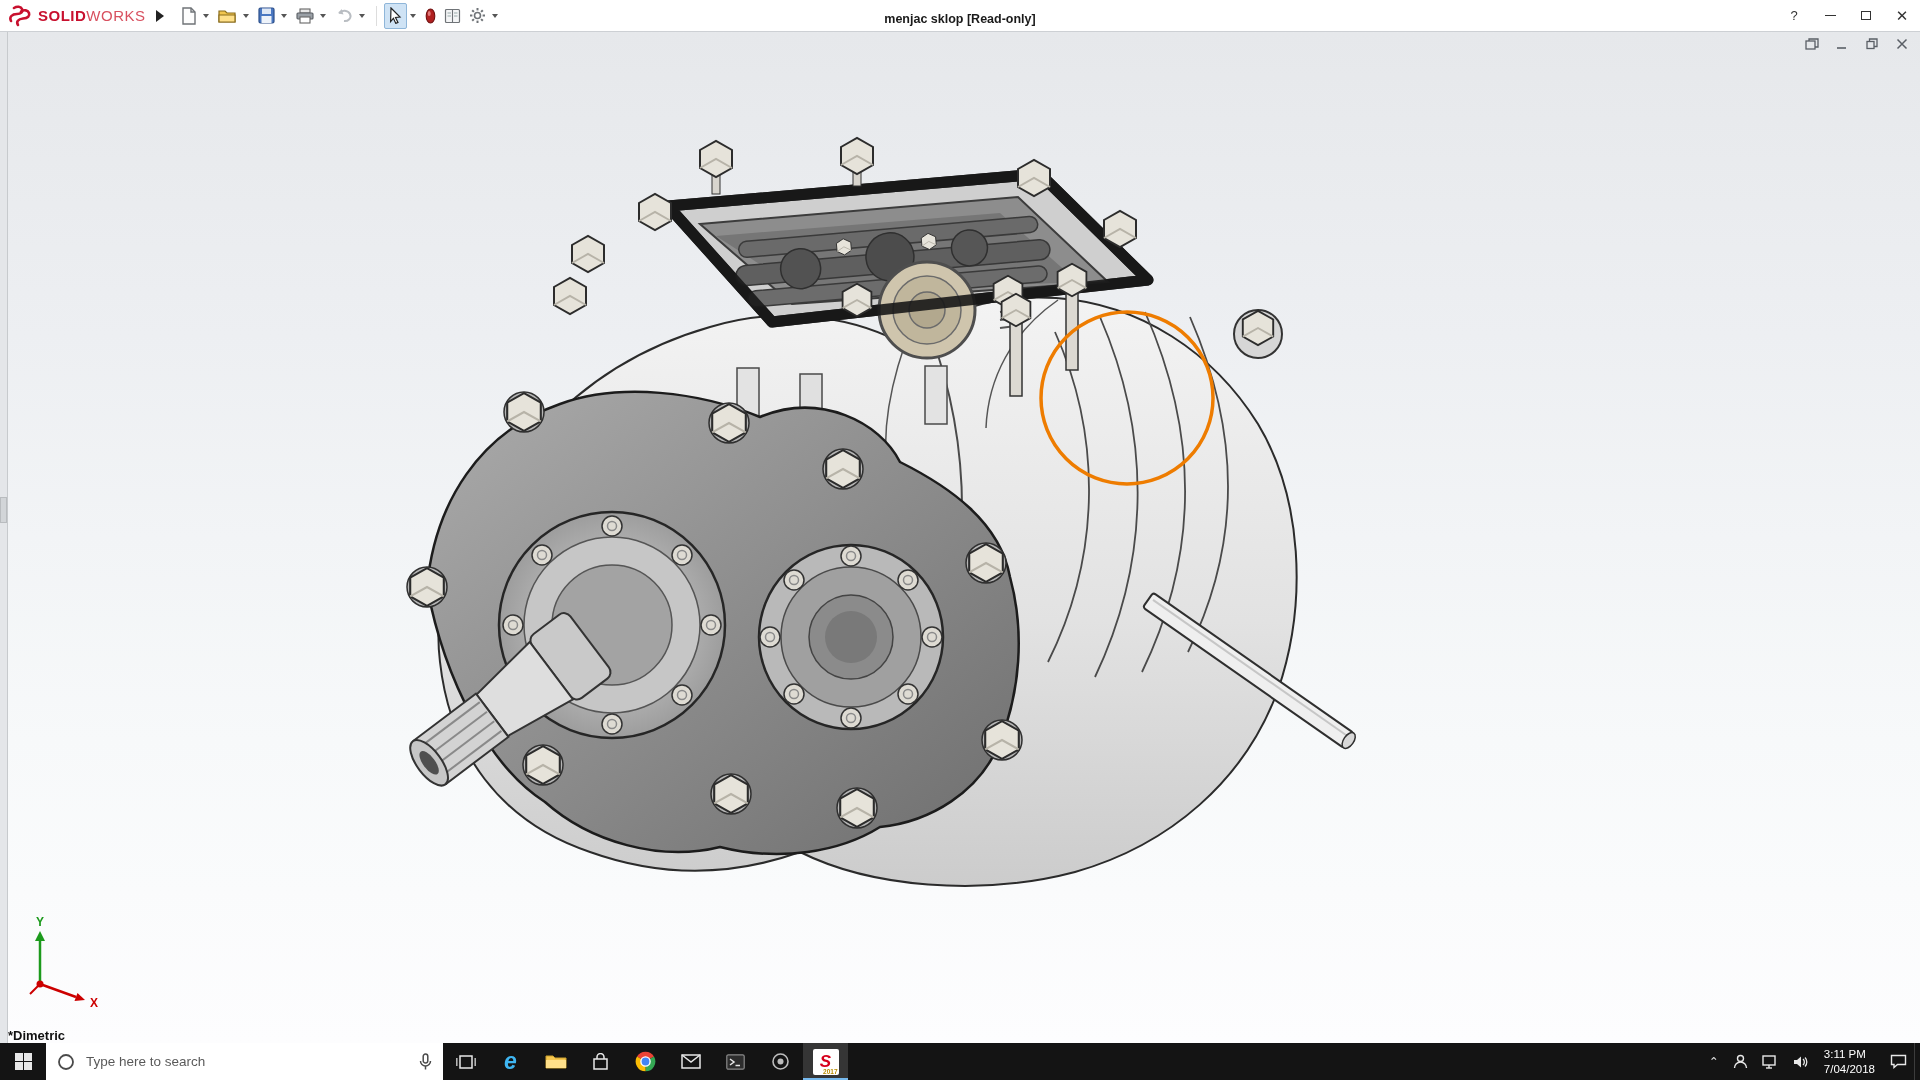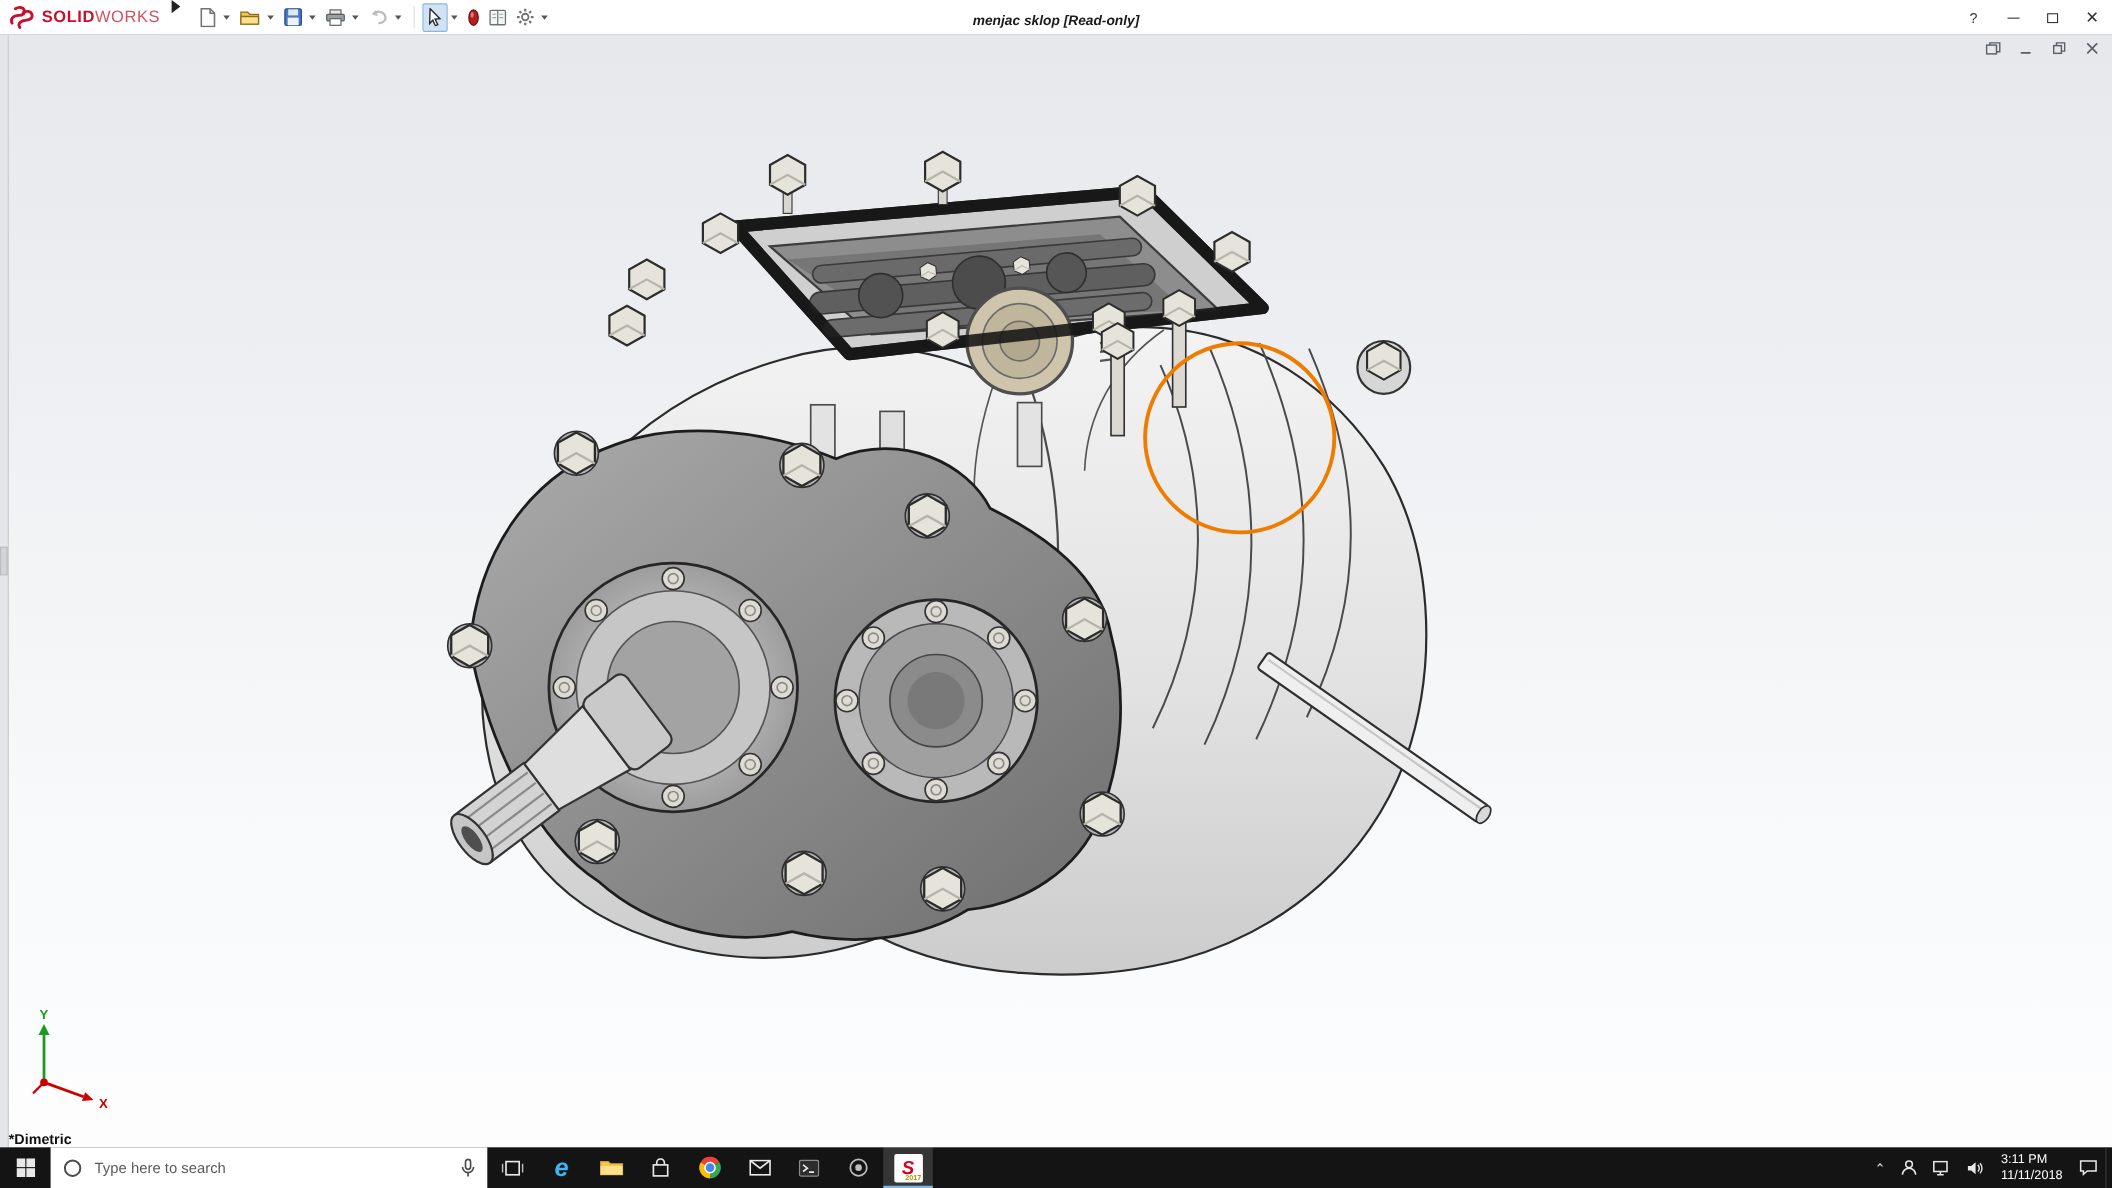--- a/index.html
+++ b/index.html
@@ -1,35 +1,35 @@
 <!DOCTYPE html>
 <html><head>
 <meta charset="utf-8">
 <style>
   * { box-sizing: border-box; }
   html,body { margin:0; padding:0; width:1920px; height:1080px; overflow:hidden;
     font-family:"Liberation Sans","DejaVu Sans",sans-serif; background:#fff; }
 
   
   .titlebar { position:absolute; top:0; left:0; right:0; height:32px; background:#ffffff;
-    border-bottom:1px solid #cdd0d4; display:flex; z-index:30; }
+    border-bottom:1px solid #cdd0d4; display:flex; align-items:center; z-index:30; }
   .brand { display:flex; align-items:center; padding:0 6px 0 8px; gap:4px; }
   .brand-logo { width:26px; height:22px; }
   .brand-text { font-size:15px; font-weight:700; letter-spacing:.5px; color:#c8102e; }
   .brand-text .works { font-weight:400; color:#d8505f; }
   .flyout { width:0; height:0; border-top:6px solid transparent; border-bottom:6px solid transparent;
     border-left:8px solid #222; margin:0 14px 0 4px; }
   .tbgroup { display:flex; align-items:center; gap:2px; }
   .tb-icon { height:26px; display:flex; align-items:center; justify-content:center; padding:0 3px; border-radius:2px; }
   .tb-icon.active { background:#cfe3f5; border:1px solid #8fb6d9; }
   .caret { width:0; height:0; border-left:3.5px solid transparent; border-right:3.5px solid transparent;
     border-top:4.5px solid #555; margin:0 4px 0 1px; }
   .tb-sep { width:1px; height:20px; background:#ddd; margin:0 5px; }
   .title-center { position:absolute; left:50%; top:0; transform:translateX(-50%); height:37px;
-    display:flex; align-items:center; font-size:12.5px; font-weight:700; color:#1a1a1a;font-style:italic; }
+    display:flex; align-items:center; font-size:12.5px; font-weight:700; color:#1a1a1a; }
   .win-controls { margin-left:auto; display:flex; align-items:center; height:32px; }
   .win-btn { width:36px; height:32px; display:flex; align-items:center; justify-content:center;
     color:#333; font-size:13px; }
   .wb-min { width:11px; height:1px; background:#333; display:inline-block; }
   .wb-max { width:10px; height:9px; border:1.5px solid #333; display:inline-block; }
   .wb-close { font-size:15px; line-height:1; color:#333; }
 
   
   .viewport { position:absolute; top:32px; left:0; right:0; bottom:37px;
     background:linear-gradient(180deg,#e6e8eb 0%,#edeff2 30%,#f7f9fa 70%,#fdfdfe 100%); }
@@ -502,21 +502,21 @@
         </svg>
     </div>
     <div class="tray-ic">
       <svg width="16" height="14" viewBox="0 0 16 14">
           <polygon points="1,5 4,5 8,1.5 8,12.5 4,9 1,9" fill="#e8e8e8"></polygon>
           <path d="M10 4 a4 4 0 0 1 0 6 M12 2.5 a6.5 6.5 0 0 1 0 9" fill="none" stroke="#e8e8e8" stroke-width="1.3"></path>
         </svg>
     </div>
     <div class="clock">
       <div>3:11 PM</div>
-      <div>11/11/2018</div>
+      <div>7/04/2018</div>
     </div>
     <div class="tray-ic">
       <svg width="17" height="15" viewBox="0 0 17 15">
         <path d="M1.5 1.5 h14 v9 h-8 l-3.5 3 v-3 h-2.5 z" fill="none" stroke="#e8e8e8" stroke-width="1.4"></path>
       </svg>
     </div>
     <div class="show-desktop"></div>
   </div>
 </div>
 

